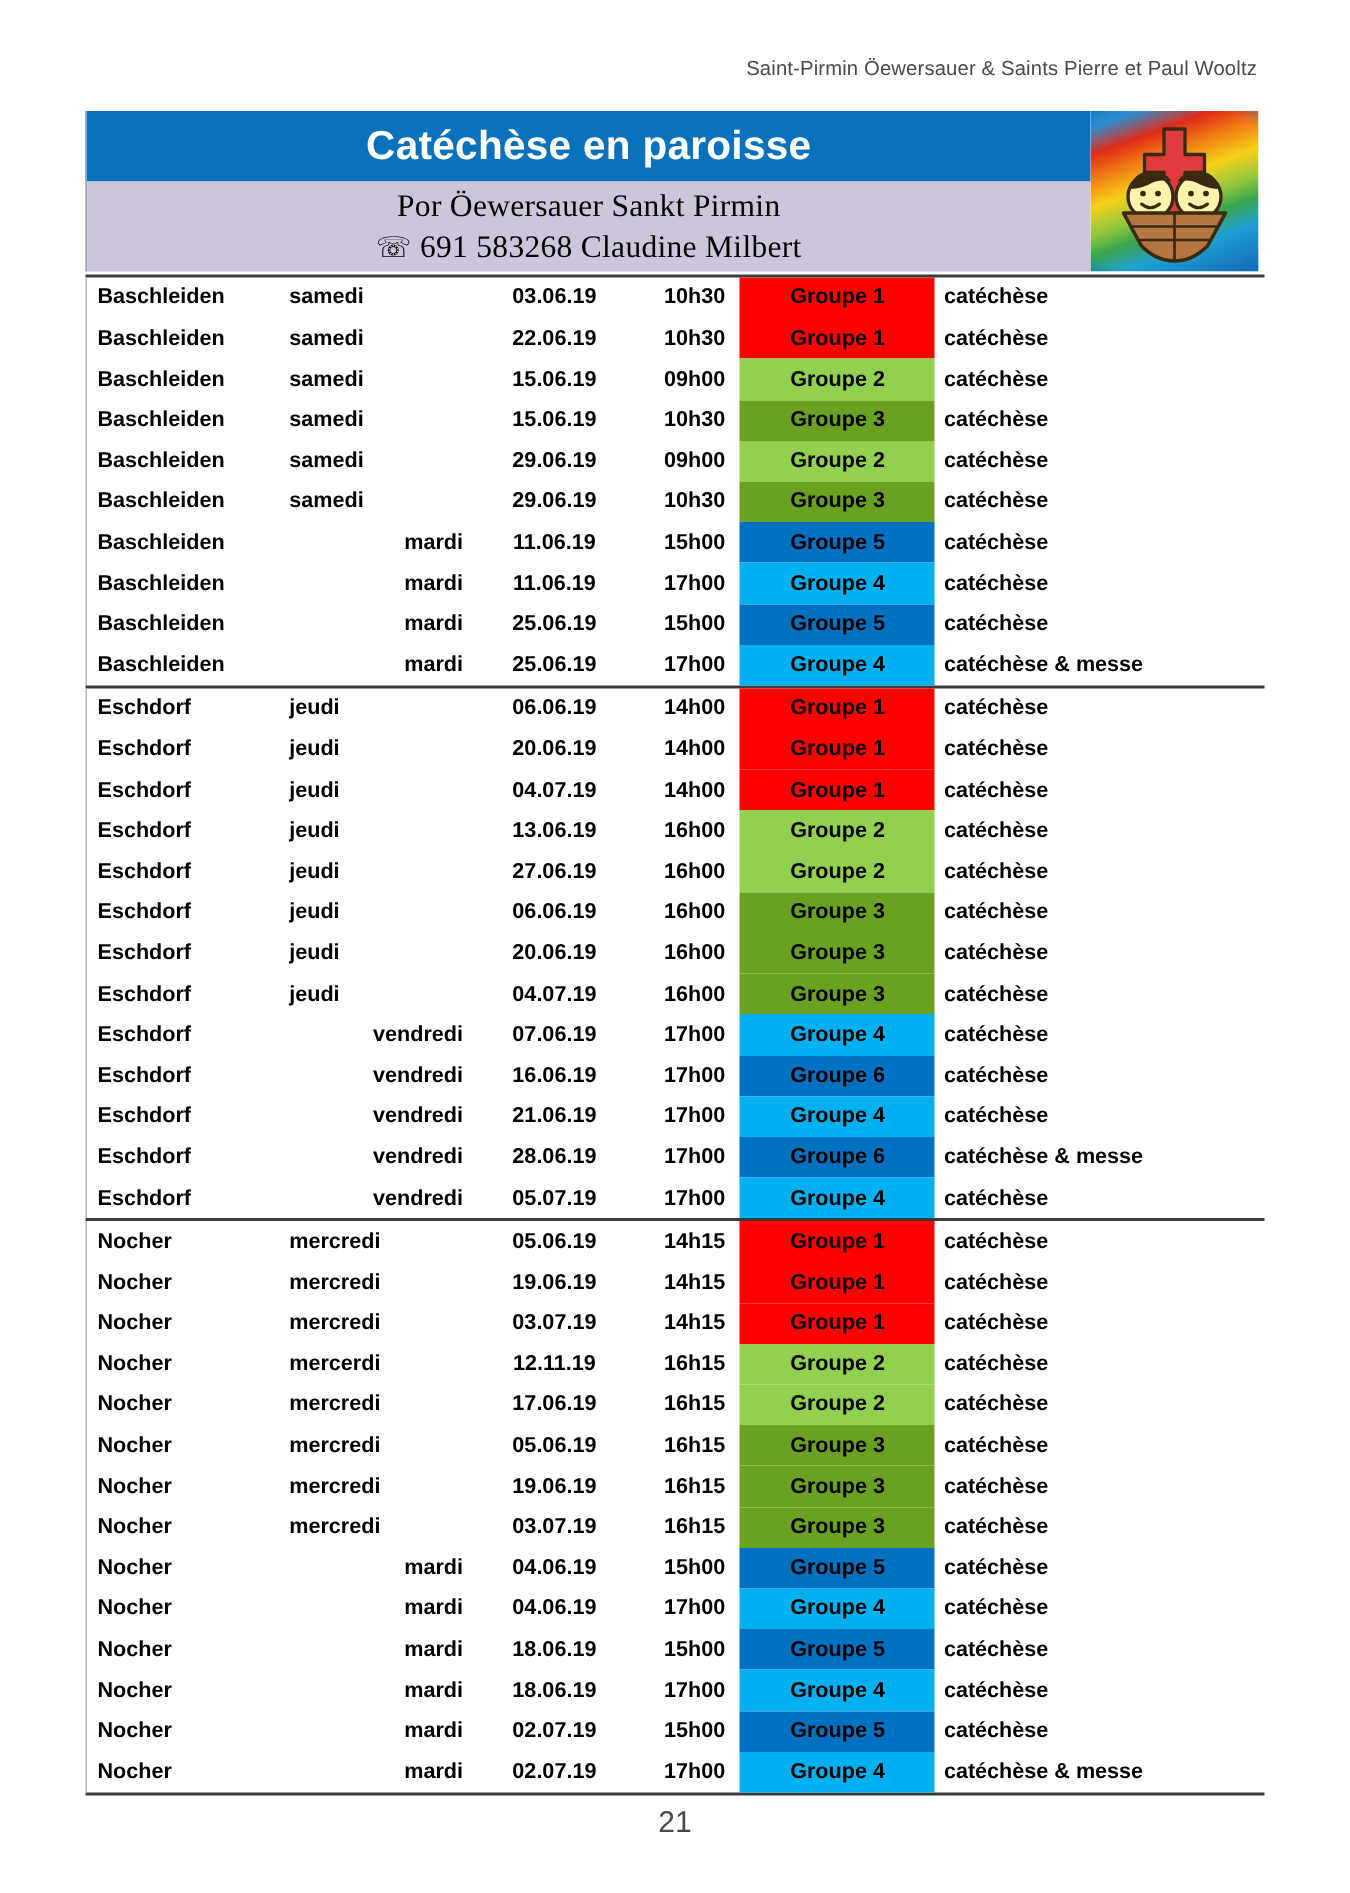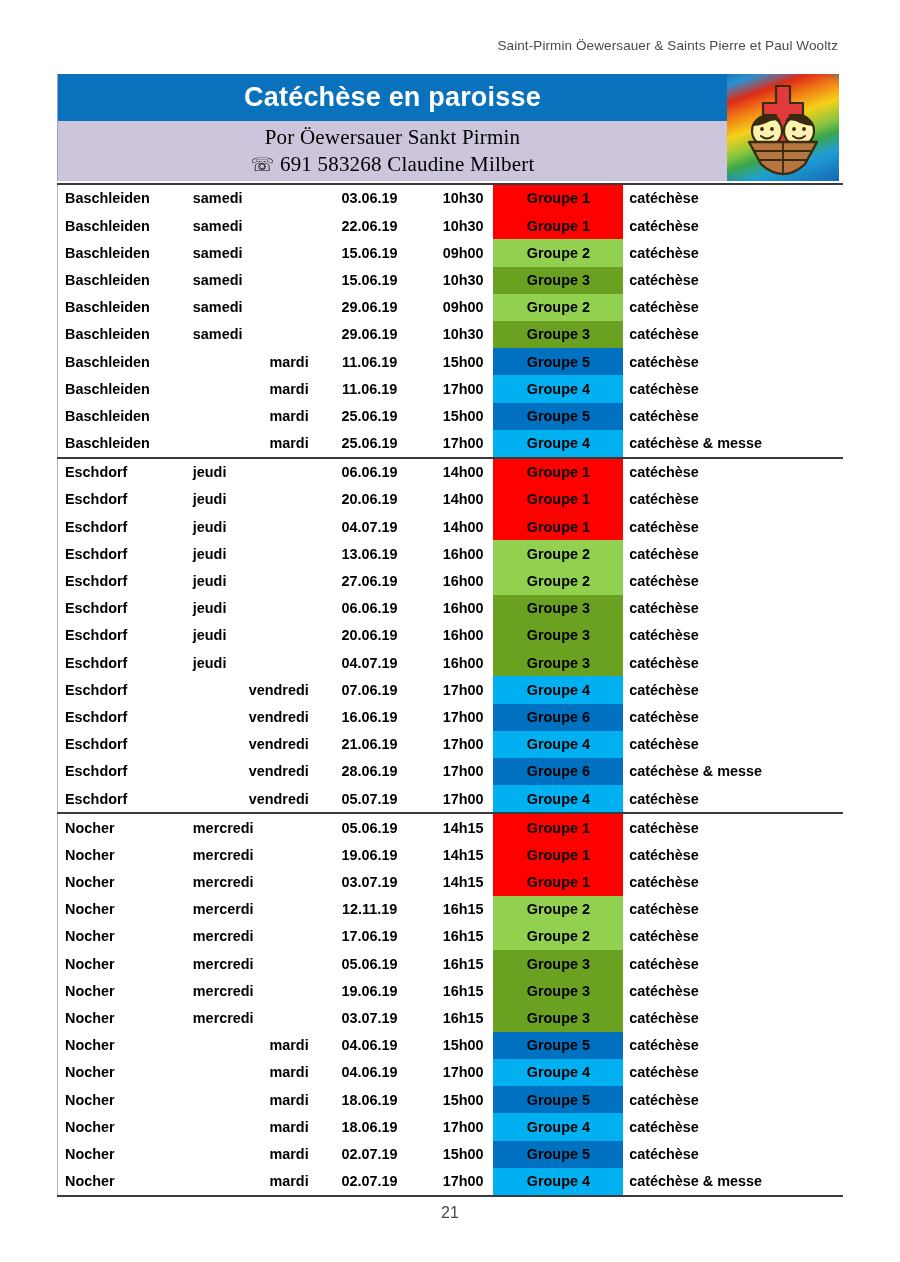--- a/index.html
+++ b/index.html
@@ -163,21 +163,21 @@
     width: 786px;
   }
 
   
   .page-number {
     position: absolute;
     top: 1204px;
     left: 0;
     width: 900px;
     text-align: center;
-    font-size: 16px;
+    font-size: 20px;
     color: #4a4a4a;
   }
 </style>
 </head>
 <body>
 
 <div class="page-header">Saint-Pirmin Öewersauer &amp; Saints Pierre et Paul Wooltz</div>
 
 <div class="banner">
   <div class="banner-left">

